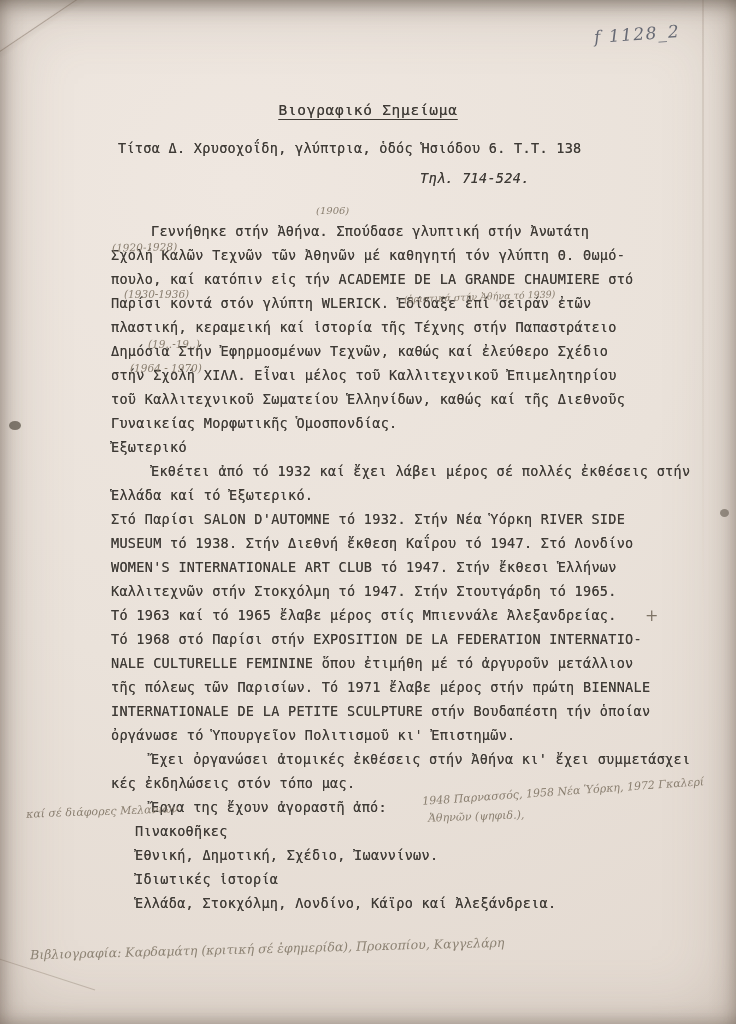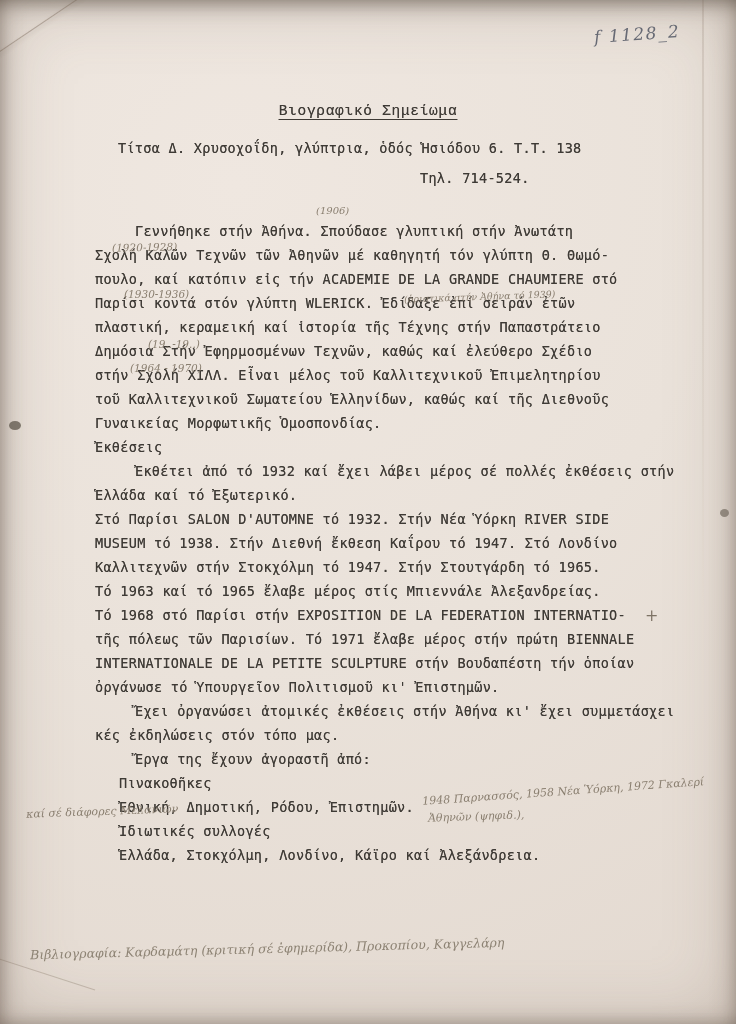--- a/index.html
+++ b/index.html
@@ -13,30 +13,30 @@
       inset 0 0 70px rgba(110,95,80,.28),
       inset 0 16px 22px -14px rgba(50,40,30,.55),
       inset 0 -12px 20px -12px rgba(80,65,55,.38),
       inset 16px 0 24px -16px rgba(80,65,55,.45),
       inset -16px 0 24px -16px rgba(80,65,55,.35);
     overflow:hidden;
     color:#3e3a35;
   }
 
   .typed { font-size:13.5px; letter-spacing:.3px; text-shadow:0 0 .6px rgba(62,58,53,.75); }
-  .line { line-height:24px; white-space:pre; }
+  .line { line-height:24px; white-space:pre;margin-left:16px; }
   .indent { padding-left:40px; }
   .list-indent { padding-left:24px; }
 
   .title-wrap { position:absolute; top:102px; left:0; width:100%; text-align:center;
                 font-size:14.5px; letter-spacing:.7px; }
-  .title-wrap span { text-decoration:underline; text-underline-offset:4px;font-family:Liberation Mono, monospace; }
+  .title-wrap span { text-decoration:underline; text-underline-offset:4px; }
 
   .contact-pos { position:absolute; top:140px; left:118px; }
-  .phone-pos   { position:absolute; top:170px; left:420px; }
+  .phone-pos   { position:absolute; top:170px; left:420px;font-style:italic; }
   .body-pos    { position:absolute; top:219px; left:95px; width:578px; }
 
   .hw { position:absolute; font-family:"DejaVu Serif",serif; font-style:italic;
         color:#8a7f70; white-space:pre; }
 
   .artifact { position:absolute; pointer-events:none; }
   .crease-tl { top:26px; left:-18px; width:110px; height:1px;
                background:rgba(115,98,82,.45); transform:rotate(-34deg);
                box-shadow:0 2px 4px rgba(115,98,82,.25); }
   .crease-bl { bottom:52px; left:-22px; width:120px; height:1px;
@@ -70,37 +70,39 @@
   <div class="typed body-pos">
     <div class="line indent">Γεννήθηκε στήν Ἀθήνα. Σπούδασε γλυπτική στήν Ἀνωτάτη</div>
     <div class="line">Σχολή Καλῶν Τεχνῶν τῶν Ἀθηνῶν μέ καθηγητή τόν γλύπτη Θ. Θωμό-</div>
     <div class="line">πουλο, καί κατόπιν εἰς τήν ACADEMIE DE LA GRANDE CHAUMIERE στό</div>
     <div class="line">Παρίσι κοντά στόν γλύπτη WLERICK. Ἐδίδαξε ἐπί σειράν ἐτῶν</div>
     <div class="line">πλαστική, κεραμεική καί ἱστορία τῆς Τέχνης στήν Παπαστράτειο</div>
     <div class="line">Δημόσια Στήν Ἐφηρμοσμένων Τεχνῶν, καθώς καί ἐλεύθερο Σχέδιο</div>
     <div class="line">στήν Σχολή ΧΙΛΛ. Εἶναι μέλος τοῦ Καλλιτεχνικοῦ Ἐπιμελητηρίου</div>
     <div class="line">τοῦ Καλλιτεχνικοῦ Σωματείου Ἑλληνίδων, καθώς καί τῆς Διεθνοῦς</div>
     <div class="line">Γυναικείας Μορφωτικῆς Ὁμοσπονδίας.</div>
-    <div class="line">Ἐκθέσεις</div>
+    <div class="line">Ἐξωτερικό</div>
     <div class="line indent">Ἐκθέτει ἀπό τό 1932 καί ἔχει λάβει μέρος σέ πολλές ἐκθέσεις στήν</div>
     <div class="line">Ἑλλάδα καί τό Ἐξωτερικό.</div>
     <div class="line">Στό Παρίσι SALON D'AUTOMNE τό 1932. Στήν Νέα Ὑόρκη RIVER SIDE</div>
     <div class="line">MUSEUM τό 1938. Στήν Διεθνή ἔκθεση Καΐρου τό 1947. Στό Λονδίνο</div>
+    <div class="line">WOMEN'S INTERNATIONALE ART CLUB τό 1947. Στήν ἔκθεσι Ἑλλήνων</div>
     <div class="line">Καλλιτεχνῶν στήν Στοκχόλμη τό 1947. Στήν Στουτγάρδη τό 1965.</div>
     <div class="line">Τό 1963 καί τό 1965 ἔλαβε μέρος στίς Μπιεννάλε Ἀλεξανδρείας.</div>
     <div class="line">Τό 1968 στό Παρίσι στήν EXPOSITION DE LA FEDERATION INTERNATIO-</div>
+    <div class="line">NALE CULTURELLE FEMININE ὅπου ἐτιμήθη μέ τό ἀργυροῦν μετάλλιον</div>
     <div class="line">τῆς πόλεως τῶν Παρισίων. Τό 1971 ἔλαβε μέρος στήν πρώτη BIENNALE</div>
     <div class="line">INTERNATIONALE DE LA PETITE SCULPTURE στήν Βουδαπέστη τήν ὁποίαν</div>
     <div class="line">ὀργάνωσε τό Ὑπουργεῖον Πολιτισμοῦ κι' Ἐπιστημῶν.</div>
     <div class="line indent">Ἔχει ὀργανώσει ἀτομικές ἐκθέσεις στήν Ἀθήνα κι' ἔχει συμμετάσχει</div>
     <div class="line">κές ἐκδηλώσεις στόν τόπο μας.</div>
     <div class="line indent">Ἔργα της ἔχουν ἀγοραστῆ ἀπό:</div>
     <div class="line list-indent">Πινακοθῆκες</div>
-    <div class="line list-indent">Ἐθνική, Δημοτική, Ρόδου, Ἐπιστημῶν.</div>
-    <div class="line list-indent">Ἰδιωτικές συλλογές</div>
+    <div class="line list-indent">Ἐθνική, Δημοτική, Σχέδιο, Ἰωαννίνων.</div>
+    <div class="line list-indent">Ἰδιωτικές ἱστορία</div>
     <div class="line list-indent">Ἑλλάδα, Στοκχόλμη, Λονδίνο, Κάϊρο καί Ἀλεξάνδρεια.</div>
   </div>
 
   <div class="hw" style="top:205px; left:316px; font-size:10px;">(1906)</div>
 
   <div class="hw" style="top:241px; left:112px; font-size:10.5px; transform:rotate(-1deg);">(1920-1928)</div>
 
   <div class="hw" style="top:288px; left:124px; font-size:10.5px;">(1930-1936)</div>
 
   <div class="hw" style="top:291px; left:404px; font-size:9.5px; transform:rotate(-2deg);">(ὁριστικά στήν Ἀθήνα τό 1939)</div>

